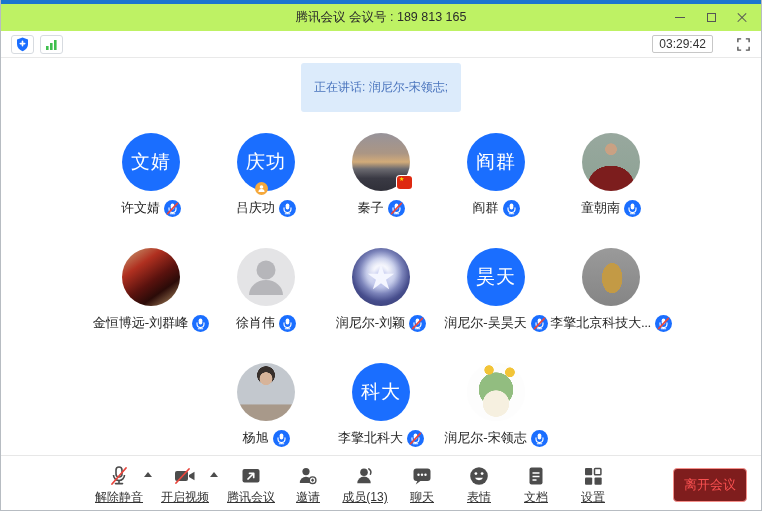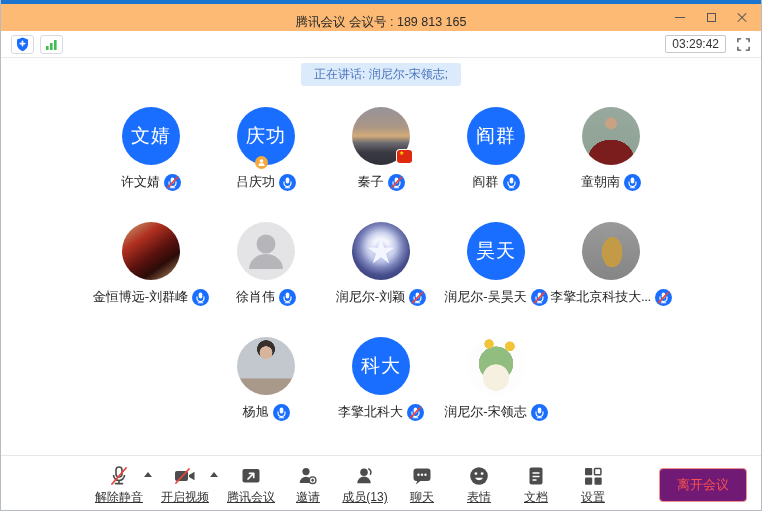--- a/index.html
+++ b/index.html
@@ -2,38 +2,38 @@
 <html><head>
 <meta charset="utf-8">
 <style>
   * { margin:0; padding:0; box-sizing:border-box; }
   html,body { background:#dcdcdc; }
   body { font-family:"Liberation Sans","DejaVu Sans",sans-serif; }
   .window{ width:762px; height:511px; background:#fff; position:relative; margin:0 auto;
            border:1px solid #b7bcc2; border-top:none; overflow:hidden; }
   
   .top-strip{ height:4px; background:#1b75cf; width:100%; }
-  .titlebar{ height:27px; background:#fdba74; display:flex; align-items:flex-end; justify-content:center; position:relative; }
+  .titlebar{ height:27px; background:#bef264; display:flex; align-items:center; justify-content:center; position:relative; }
   .titlebar .title{ font-size:12.5px; color:#2b2b2b; }
   .win-controls{ position:absolute; right:8px; top:0; height:100%; display:flex; align-items:center; gap:9px; }
   .win-btn{ width:22px; height:20px; display:flex; align-items:center; justify-content:center; cursor:default; }
   .glyph-min{ width:10px; height:1px; background:#555; display:block; }
   .glyph-max{ width:9px; height:9px; border:1px solid #555; display:block; }
   .glyph-close{ width:10px; height:10px; position:relative; display:block; }
   .glyph-close::before,.glyph-close::after{ content:""; position:absolute; left:-1px; top:4px; width:12px; height:1.2px; background:#555; }
   .glyph-close::before{ transform:rotate(45deg); } .glyph-close::after{ transform:rotate(-45deg); }
   
   .statusbar{ height:27px; background:#fff; border-bottom:1px solid #e9e9e9; display:flex; align-items:center; padding:0 10px; }
   .chip{ height:19px; min-width:23px; border:1px solid #d7dbe0; border-radius:3px; display:flex; align-items:center; justify-content:center; margin-right:6px; background:#fff; }
-  .sb-right{ margin-left:auto; display:flex; align-items:center; gap:10px; }
+  .sb-right{ margin-left:auto; display:flex; align-items:center; gap:23px; }
   .timer-box{ border:1px solid #c7c7c7; border-radius:2px; padding:1px 6px; font-size:12px; color:#333; }
   
   .main{ height:397px; position:relative; }
   .banner-row{ display:flex; justify-content:center; padding-top:5px; }
-  .banner{ background:#dcebfb; color:#4a74bd; font-size:12px; padding:3px 13px; border-radius:3px; }
+  .banner{ background:#dcebfb; color:#4a74bd; font-size:12px; padding:16px 13px; border-radius:3px; }
   
   .grid{ width:586px; margin:21px auto 0; display:flex; flex-wrap:wrap; justify-content:center; }
   .cell{ width:115px; display:flex; flex-direction:column; align-items:center; margin-bottom:31px; cursor:default; }
   .avatar-wrap{ position:relative; width:58px; height:58px;text-align:right; }
   .avatar{ width:58px; height:58px; border-radius:50%; overflow:hidden; display:flex; align-items:center; justify-content:center; position:relative; }
   .av-text{ background:#1a6eff; color:#fff; font-size:19px; letter-spacing:1px; }
   .av-default{ background:#e4e4e6; }
   .default-person{ display:none; }
   .av-default .default-person{ display:block; }
   .avatar:not(.av-default) .default-person{ display:none; }
@@ -77,22 +77,22 @@
   .cell.muted .mic.off{ display:block; }
   
   .toolbar{ height:56px; border-top:1px solid #e7e7e7; background:#fff; display:flex; align-items:flex-start;
             padding:7px 14px 0 93px; }
   .tb-item{ display:flex; flex-direction:column; align-items:center; min-width:50px; margin-right:7px; position:relative; cursor:default; }
   .tb-item .ico{ height:25px; display:flex; align-items:center; justify-content:center; }
   .tb-item .lbl{ font-size:12px; color:#333; margin-top:1px; white-space:nowrap;text-decoration:underline; }
   .dd-arrow{ position:absolute; right:-8px; top:9px; width:0; height:0;
              border-left:4px solid transparent; border-right:4px solid transparent; border-bottom:5px solid #4c4c4c; }
   .tb-item.has-arrow{ margin-right:16px; }
-  .leave-btn{ margin-left:auto; align-self:center; margin-top:-4px; background:#701a75; border:1px solid #f5918c; color:#fa5151;
-              font-size:13px; padding:7px 17px; border-radius:4px; cursor:default; font-family:inherit; }
+  .leave-btn{ margin-left:auto; align-self:center; margin-top:-4px; background:#7f1d1d; border:1px solid #f5918c; color:#fa5151;
+              font-size:13px; padding:7px 10px; border-radius:4px; cursor:default; font-family:inherit; }
 </style>
 </head>
 <body>
 
 <div class="window">
 
   <div class="top-strip"></div>
 
   <div class="titlebar">
     <span class="title">腾讯会议 会议号 : 189 813 165</span>

